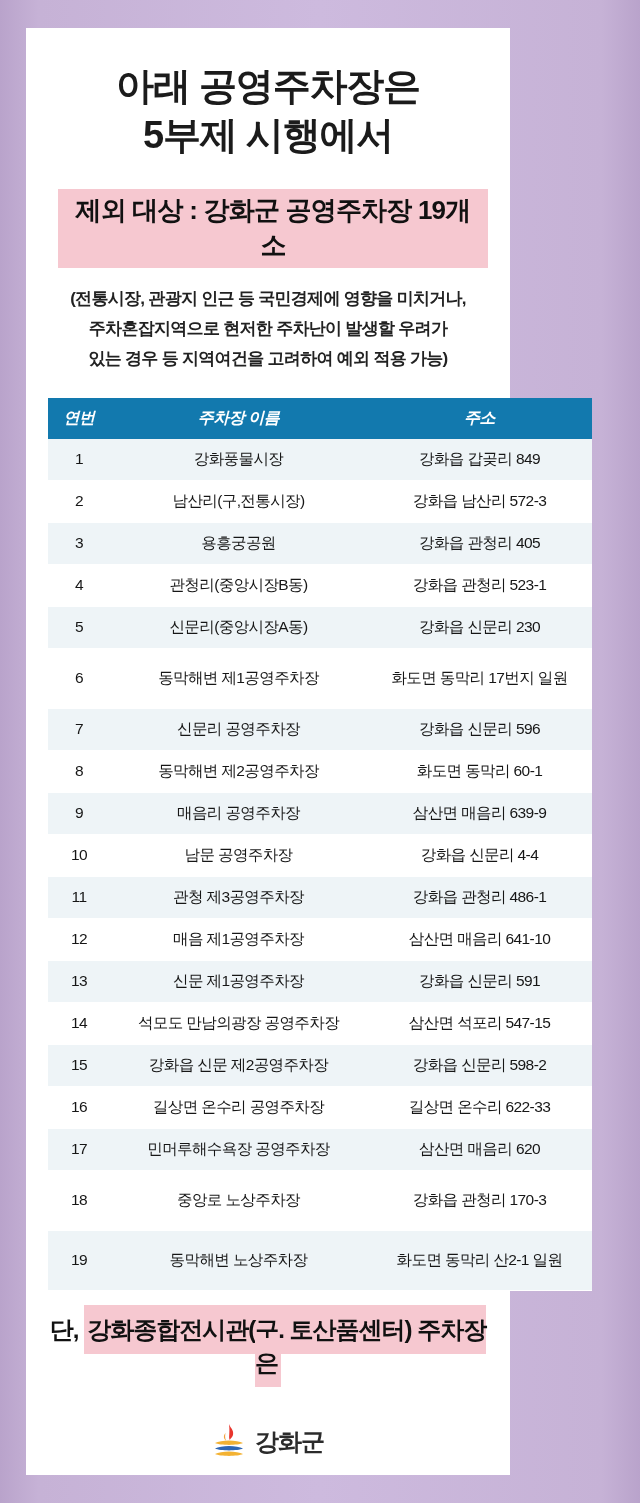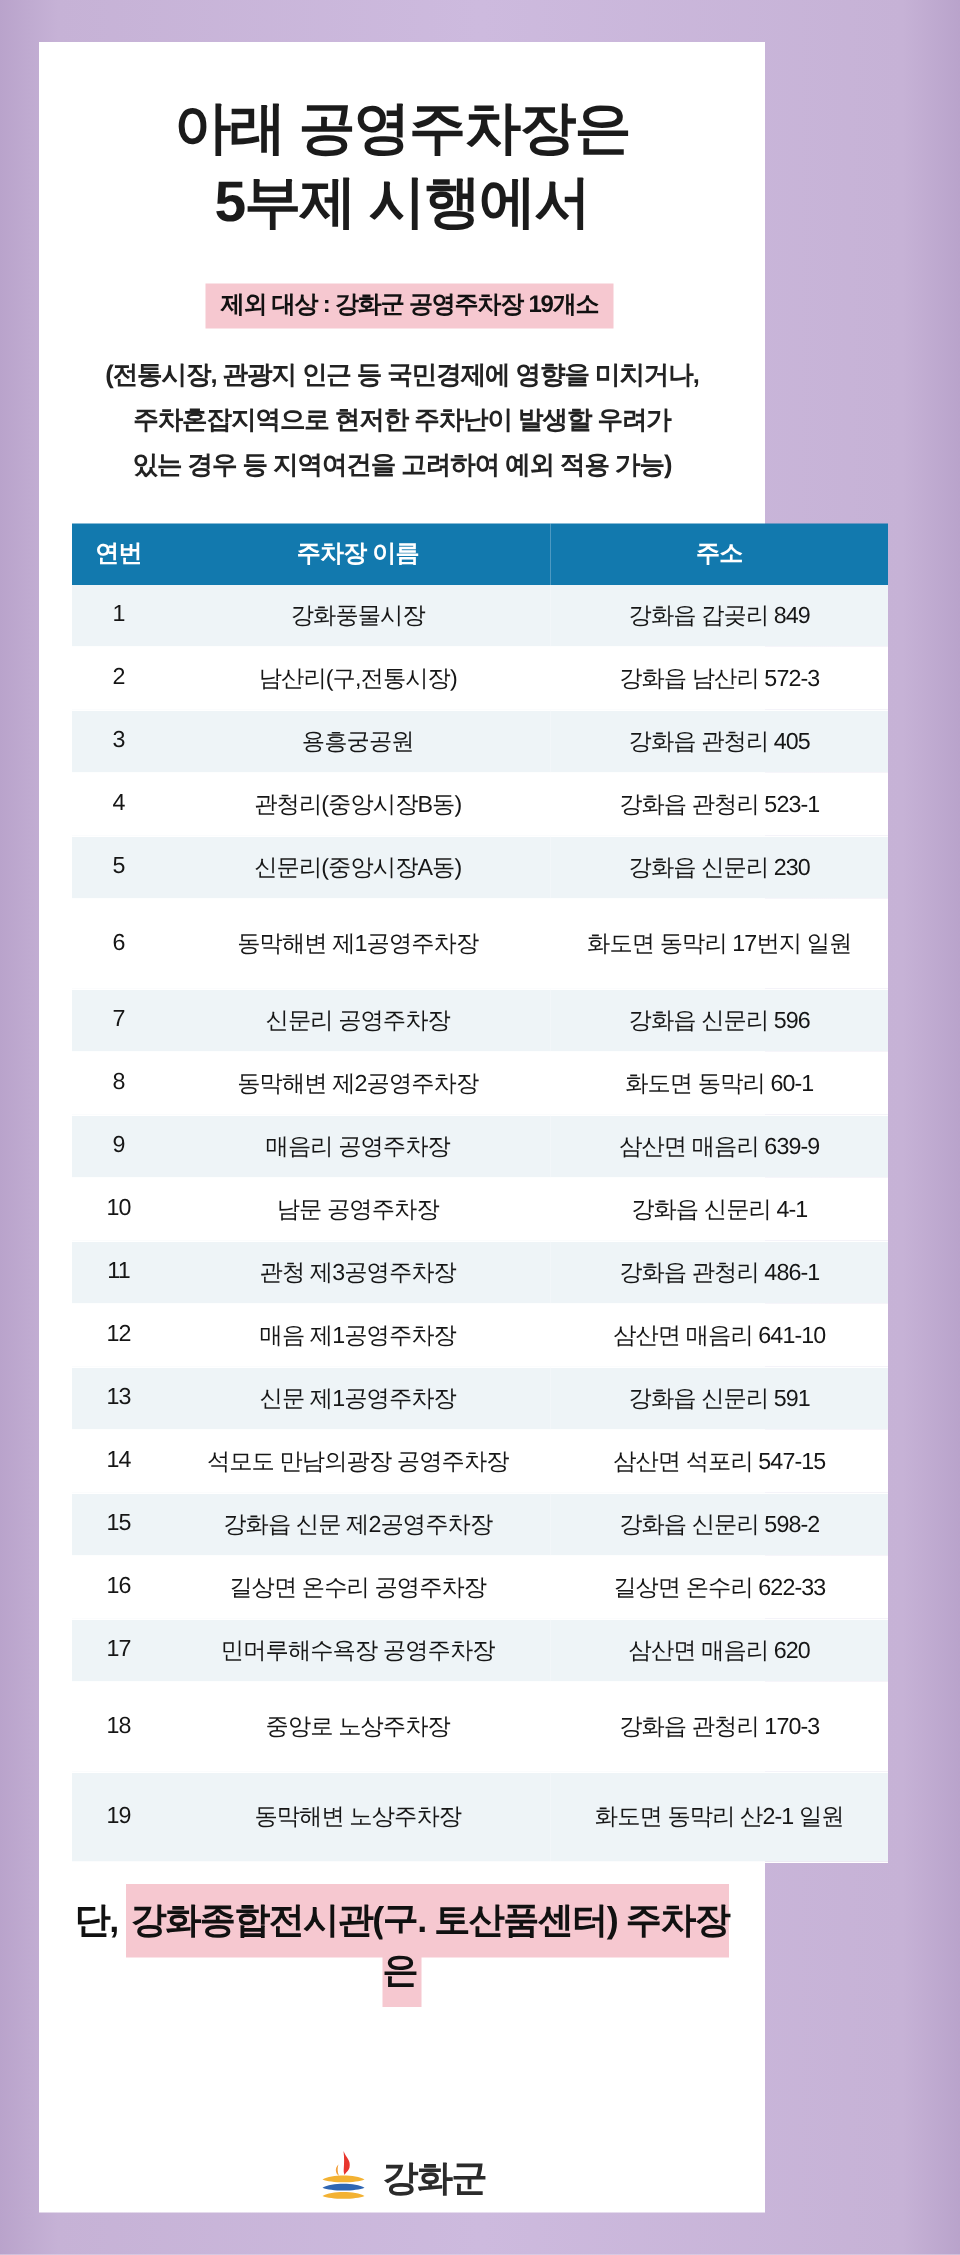--- a/index.html
+++ b/index.html
@@ -43,21 +43,21 @@
   }
   
   .target-wrap {
     text-align: center;
     margin-top: 30px;
   }
   .target {
     display: inline-block;
     background: #f6c8d0;
     color: #111;
-    font-size: 16px;
+    font-size: 26px;
     font-weight: bold;
     padding: 4px 10px 5px 10px;
     letter-spacing: -0.8px;
     margin-left: 10px;
   }
   
   .notes {
     margin-top: 16px;
     text-align: center;
     color: #222;
@@ -74,20 +74,21 @@
     table-layout: fixed;
   }
   table.parking th {
     background: #1279ae;
     color: #ffffff;
     font-size: 16px;
     font-weight: bold;
     padding: 10px 2px;
     letter-spacing: -0.5px;
     border: none;
+    font-style: italic;
   }
   table.parking col.c-no { width: 62px; }
   table.parking col.c-name { width: 257px; }
   table.parking col.c-addr { width: 225px; }
   table.parking td {
     font-size: 15.5px;
     color: #161616;
     text-align: center;
     padding: 10px 3px;
     letter-spacing: -0.6px;
@@ -109,21 +110,21 @@
   }
   .footnote .hi {
     background: #f6c8d0;
     padding: 11px 3px;
   }
   
   .logo-row {
     position: absolute;
     left: 0;
     right: 0;
-    bottom: 4px;
+    bottom: 14px;
     display: flex;
     justify-content: center;
     align-items: center;
     gap: 9px;
   }
   .logo-mark {
     width: 34px;
     height: 38px;
     position: relative;
   }
@@ -210,21 +211,21 @@
           <td>화도면 동막리 60-1</td>
         </tr>
         <tr class="odd">
           <td>9</td>
           <td>매음리 공영주차장</td>
           <td>삼산면 매음리 639-9</td>
         </tr>
         <tr class="even">
           <td>10</td>
           <td>남문 공영주차장</td>
-          <td>강화읍 신문리 4-1</td>
+          <td>강화읍 신문리 4-4</td>
         </tr>
         <tr class="odd">
           <td>11</td>
           <td>관청 제3공영주차장</td>
           <td>강화읍 관청리 486-1</td>
         </tr>
         <tr class="even">
           <td>12</td>
           <td>매음 제1공영주차장</td>
           <td>삼산면 매음리 641-10</td>

